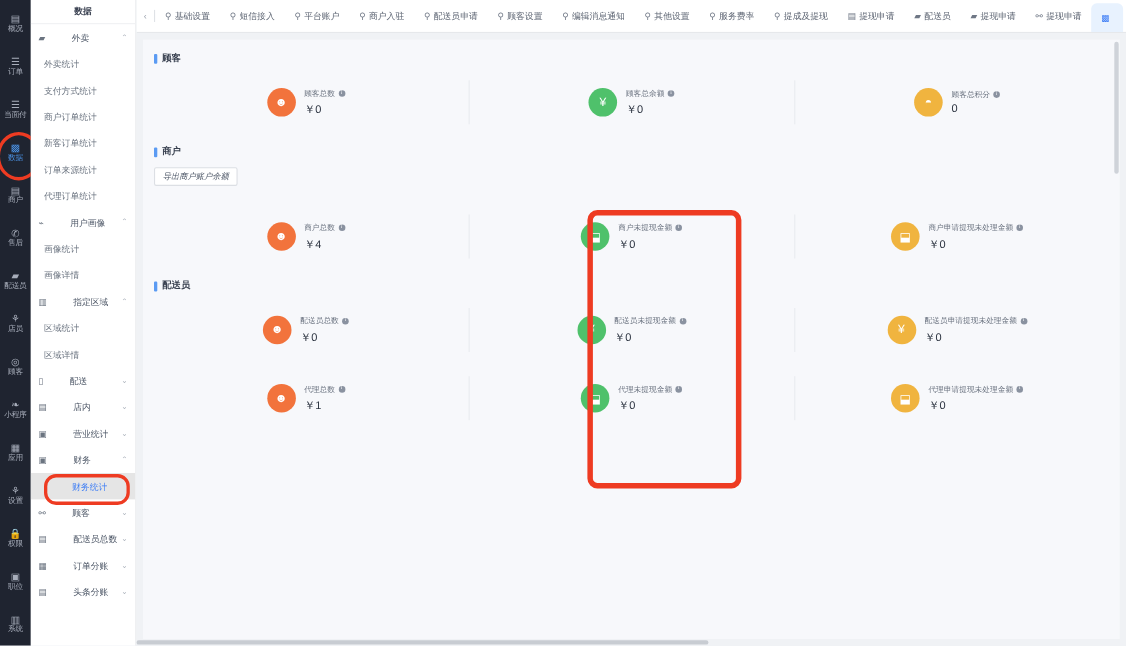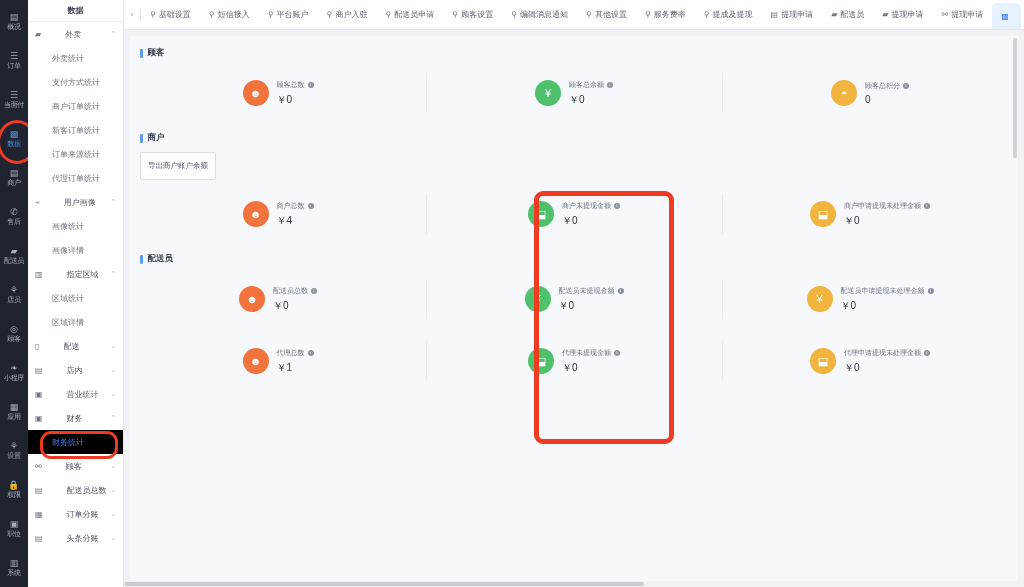--- a/index.html
+++ b/index.html
@@ -49,24 +49,24 @@
   }
   .menu-group {
     height: 24px; display: flex; align-items: center;
     padding: 0 7px; font-size: 8px; color: #4b5565; cursor: pointer;
   }
   .menu-group .mg-ico { font-size: 8px; margin-right: 4px; color: #6b7480; }
   .menu-group .mg-lbl { flex: 1; white-space: nowrap; margin-left: 20px; }
   .menu-group .mg-arrow { font-size: 7px; color: #b0b6bf; }
   .menu-leaf {
     height: 24px; display: flex; align-items: center;
-    padding-left: 24px; font-size: 8px; color: #6b7480; cursor: pointer;
+    padding-left: 12px; font-size: 8px; color: #6b7480; cursor: pointer;
     position: relative; white-space: nowrap;
   }
-  .menu-leaf.selected { background: #000000; color: #3d7df5; }
+  .menu-leaf.selected { background: #e5e5e5; color: #3d7df5; justify-content: center; }
   .menu-leaf.circled::before {
     content: ""; position: absolute; left: 12px; top: 1px;
     width: 72px; height: 22px; border: 3px solid #ee3b22;
     border-radius: 11px; pointer-events: none;
   }
 
   
   .pane { flex: 1; height: 587px; display: flex; flex-direction: column; background: #f0f2f5; overflow: hidden; }
 
   .tabbar {
@@ -103,23 +103,23 @@
   }
 
   .sec-title {
     display: flex; align-items: center; gap: 5px;
     padding: 11px 0 0 10px; font-size: 8.5px; color: #394150; font-weight: bold;
   }
   .sec-title .bar { width: 2.5px; height: 9px; background: #5b9bf3; border-radius: 1px; }
 
   .exportbtn {
     display: inline-flex; align-items: center; justify-content: center;
-    margin: 8px 0 0 10px; padding: 0 7px; height: 28px;
+    margin: 8px 0 12px 10px; padding: 0 7px; height: 17px;
     background: #fff; border: 1px solid #dcdfe4; border-radius: 2px;
-    font-size: 7.5px; color: #4b5565; cursor: pointer;
+    font-size: 7.5px; color: #4b5565; cursor: pointer; font-style: italic;
   }
 
   .row {
     display: flex; align-items: stretch;
     margin-top: 6px; min-height: 56px;
   }
   .cell {
     flex: 1; display: flex; align-items: center; justify-content: center;
     position: relative;
   }

